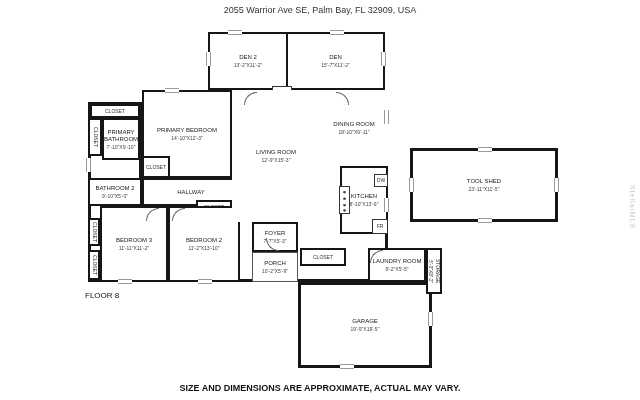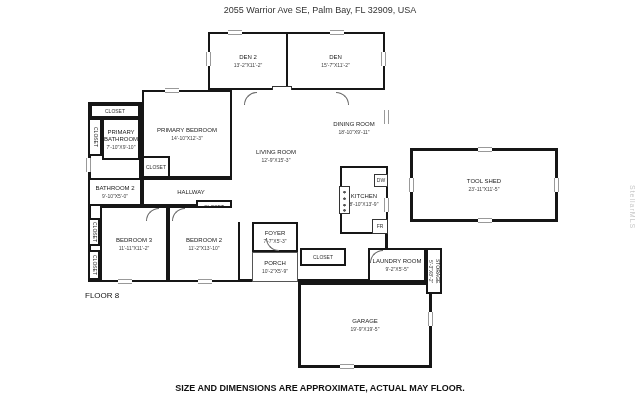--- a/index.html
+++ b/index.html
@@ -164,16 +164,16 @@
   <div class="winh" style="left:118px;top:279px"></div>
   <div class="winh" style="left:198px;top:279px"></div>
   <div class="winh" style="left:340px;top:364px"></div>
   <div class="winv" style="left:428px;top:312px"></div>
   <div class="winv" style="left:409px;top:178px"></div>
   <div class="winv" style="left:554px;top:178px"></div>
   <div class="winh" style="left:478px;top:147px"></div>
   <div class="winh" style="left:478px;top:218px"></div>
 
   <div class="floorlbl">FLOOR 8</div>
-  <div class="disclaimer">SIZE AND DIMENSIONS ARE APPROXIMATE, ACTUAL MAY FLOOR.</div>
+  <div class="disclaimer">SIZE AND DIMENSIONS ARE APPROXIMATE, ACTUAL MAY VARY.</div>
   <div class="watermark">StellarMLS</div>
 
 </div>
 
 </body></html>

